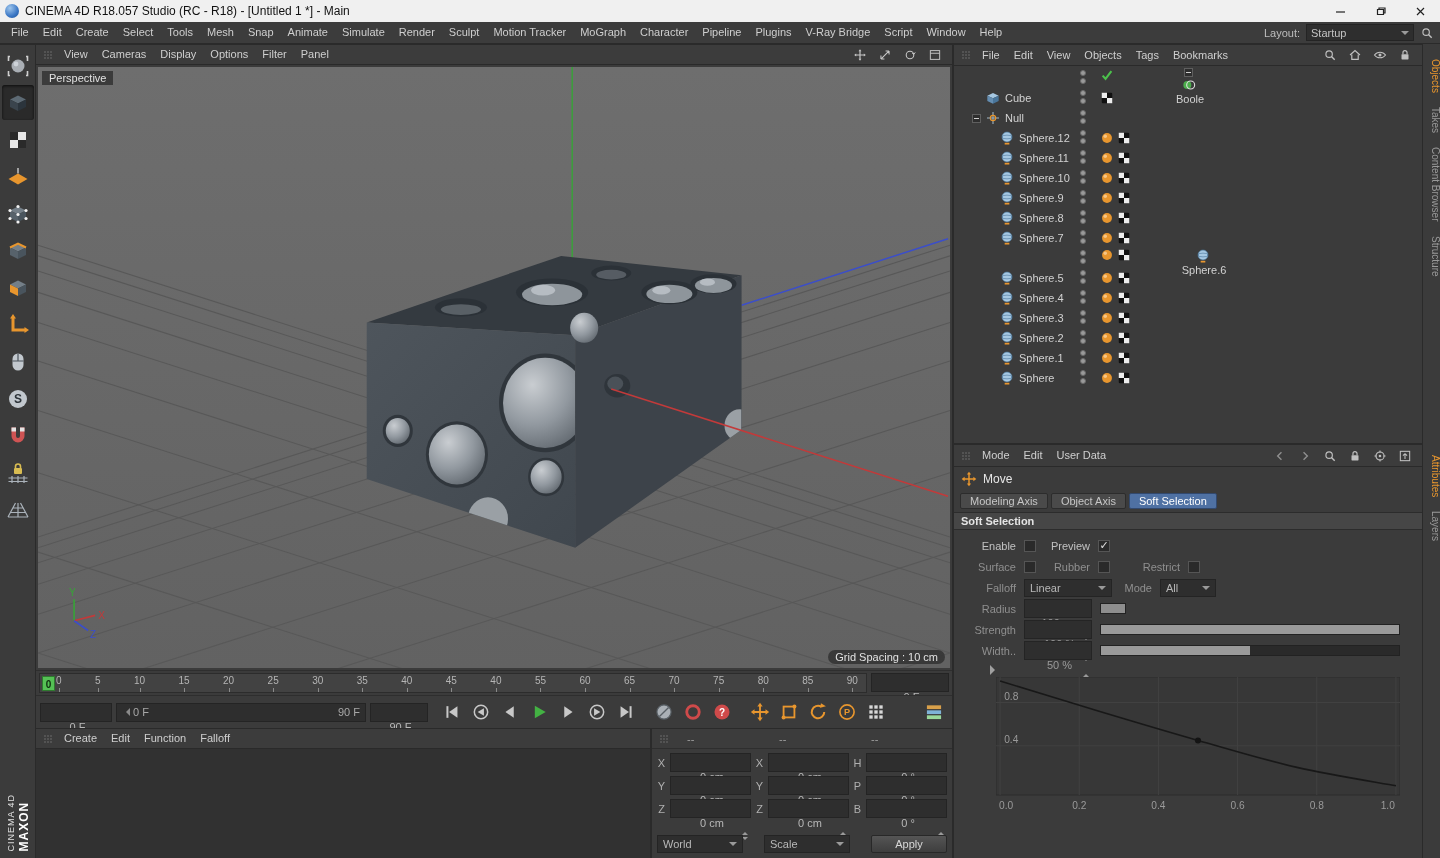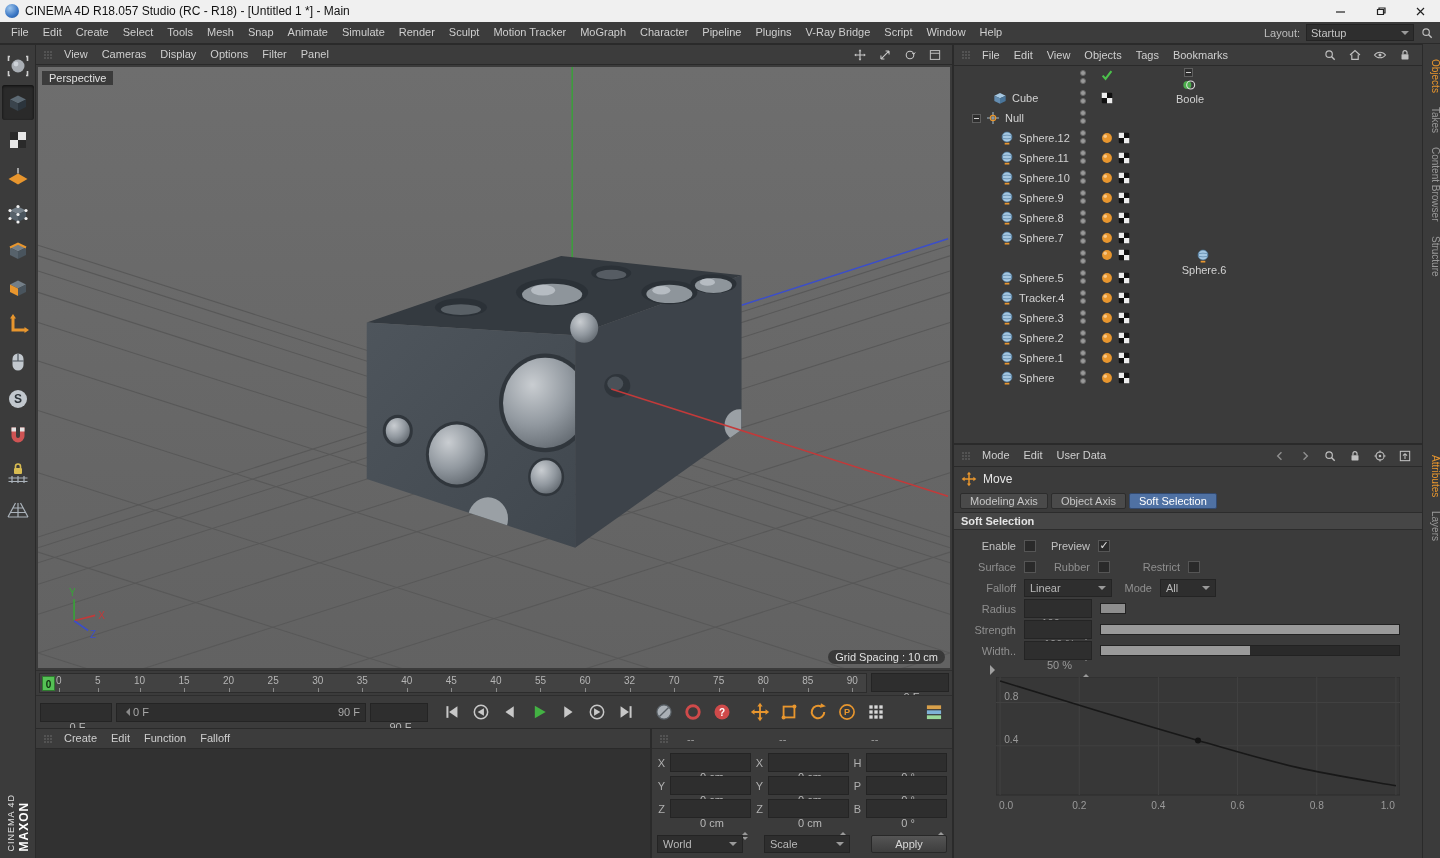--- a/index.html
+++ b/index.html
@@ -750,21 +750,21 @@
                   <span class="rtick">15</span>
                   <span class="rtick">20</span>
                   <span class="rtick">25</span>
                   <span class="rtick">30</span>
                   <span class="rtick">35</span>
                   <span class="rtick">40</span>
                   <span class="rtick">45</span>
                   <span class="rtick">40</span>
                   <span class="rtick">55</span>
                   <span class="rtick">60</span>
-                  <span class="rtick">32</span>
+                  <span class="rtick">65</span>
                   <span class="rtick">70</span>
                   <span class="rtick">75</span>
                   <span class="rtick">80</span>
                   <span class="rtick">85</span>
                   <span class="rtick">90</span>
                 </div>
               <div class="marker">0</div>
             </div>
             <div class="numfield tl-field">
               <span>0 F</span>
@@ -1208,21 +1208,21 @@
                 <span class="om-tags">
                   <span class="tag ic">
                     <svg viewBox="0 0 24 24">
                       <path d="M4.5 13 9.5 18.5 19.5 5.5" fill="none" stroke="#4cc14c" stroke-width="3.6"></path>
                     </svg>
                   </span>
 
                 </span>
               </div>
 
-              <div class="om-row" style="padding-left: 25px;">
+              <div class="om-row" style="padding-left: 18px;">
                 <span class="gutter"></span>
                 <span class="obj-icon ic">
                   <svg viewBox="0 0 24 24">
                     <path d="M3.5 8.5 12 4.5l8.5 4L12 12.5Z" fill="#a6c8e2"></path>
                     <path d="M3.5 8.5l8.5 4v8l-8.5-4Z" fill="#648db1"></path>
                     <path d="M20.5 8.5 12 12.5v8l8.5-4Z" fill="#49759a"></path>
                   </svg>
                 </span>
                 <span class="obj-name">Cube</span>
                 <span class="vis-dots">
@@ -1521,21 +1521,21 @@
 
               <div class="om-row" style="padding-left: 32px;">
                 <span class="gutter"></span>
                 <span class="obj-icon ic">
                   <svg viewBox="0 0 24 24">
                     <circle cx="12" cy="10.5" r="7.5" fill="#a6c8e2" stroke="#49759a" stroke-width="1"></circle>
                     <ellipse cx="12" cy="10.5" rx="7.5" ry="2.8" fill="none" stroke="#49759a" stroke-width=".9"></ellipse>
                     <path d="M8.5 20.5h7" stroke="#e8962e" stroke-width="2.6"></path>
                   </svg>
                 </span>
-                <span class="obj-name">Tracker.4</span>
+                <span class="obj-name">Sphere.4</span>
                 <span class="vis-dots">
                   <i class="dot"></i>
                   <i class="dot"></i>
                 </span>
                 <span class="om-tags">
 
                   <span class="tag ic">
                     <svg viewBox="0 0 24 24">
                       <circle cx="12" cy="12" r="8.5" fill="#e8962e"></circle>
                       <circle cx="9" cy="9" r="3" fill="#f7c685"></circle>

